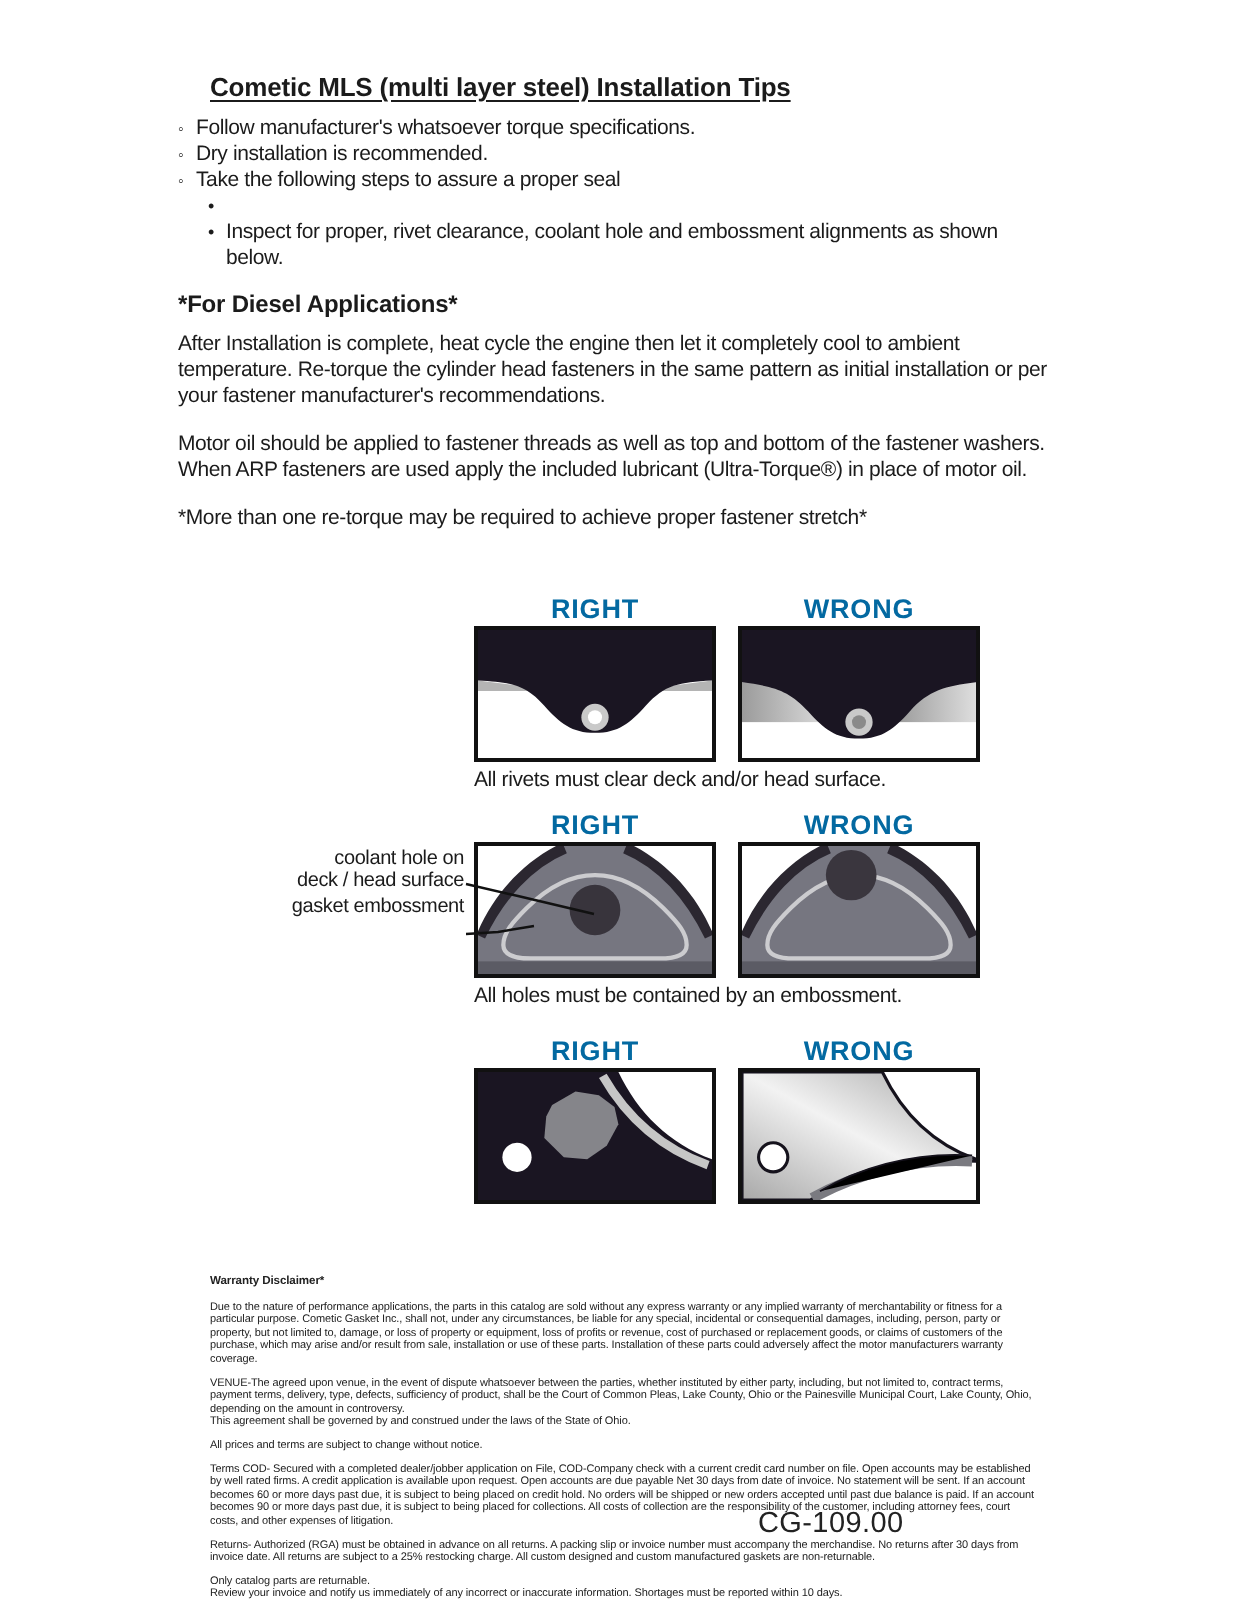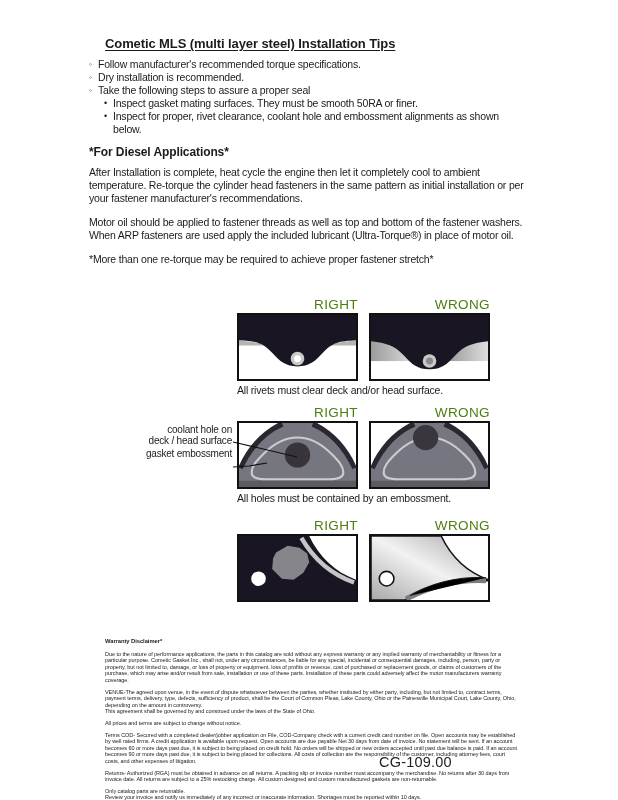--- a/index.html
+++ b/index.html
@@ -16,21 +16,21 @@
   }
   .bullets{font-size:10.5px;line-height:13px;letter-spacing:-0.2px;margin-bottom:9px;width:440px;}
   .b{display:flex;}
   .b .marker{width:9px;flex:0 0 9px;font-size:8px;line-height:13px;}
   .sb{display:flex;margin-left:15px;}
   .sb .marker{width:9px;flex:0 0 9px;font-size:9px;line-height:13px;}
   .diesel-heading{font-size:12px;font-weight:bold;margin:0 0 7px 0;letter-spacing:-0.1px;}
   .para{font-size:10.5px;line-height:13px;letter-spacing:-0.2px;margin:0 0 11px 0;width:436px;}
   .diag-row{margin-left:148px;width:253px;}
   .dlabels{display:flex;justify-content:space-between;margin-bottom:1px;}
-  .dlabels span{width:121px;text-align:right;font-size:13.5px;font-weight:400;letter-spacing:0.4px;color:#4d7c0f;}
+  .dlabels span{width:121px;text-align:center;font-size:13.5px;font-weight:700;letter-spacing:0.4px;color:#0369a1;}
   .dboxes{display:flex;gap:11px;position:relative;}
   .dbox{width:117px;height:64px;border:2px solid #111;display:block;background:#fff;}
   .caption{font-size:10.5px;line-height:12.5px;letter-spacing:-0.2px;margin-top:3px;color:#1b1b1b;}
   .pre{white-space:pre-line;}
   .row-gap-sm{margin-bottom:8px;}
   .row-gap-md{margin-bottom:14px;}
   .side-labels{
     position:absolute;right:100%;margin-right:5px;top:3px;width:125px;
     text-align:right;font-size:10px;line-height:11.5px;letter-spacing:-0.2px;color:#1b1b1b;
   }
@@ -45,33 +45,32 @@
 <body>
 
 <div class="page">
   <div class="content">
 
     <h1 class="title">Cometic MLS (multi layer steel) Installation Tips</h1>
 
     <div class="bullets">
       <div class="b">
         <span class="marker">◦</span>
-        <span>Follow manufacturer's recommended torque specifications.</span>
+        <span>Follow manufacturer's whatsoever torque specifications.</span>
       </div>
       <div class="b">
         <span class="marker">◦</span>
         <span>Dry installation is recommended.</span>
       </div>
       <div class="b">
         <span class="marker">◦</span>
         <span>Take the following steps to assure a proper seal</span>
       </div>
       <div class="sb">
         <span class="marker">•</span>
-        <span>Inspect gasket mating surfaces.  They must be smooth 50RA or finer.</span>
       </div>
       <div class="sb">
         <span class="marker">•</span>
         <span>Inspect for proper, rivet clearance, coolant hole and embossment alignments as shown below.</span>
       </div>
     </div>
 
     <h2 class="diesel-heading">*For Diesel Applications*</h2>
     <p class="para">After Installation is complete, heat cycle the engine then let it completely cool to ambient temperature. Re-torque the cylinder head fasteners in the same pattern as initial installation or per your fastener manufacturer's recommendations.</p>
     <p class="para">Motor oil should be applied to fastener threads as well as top and bottom of the fastener washers. When ARP fasteners are used apply the included lubricant (Ultra-Torque®) in place of motor oil.</p>

